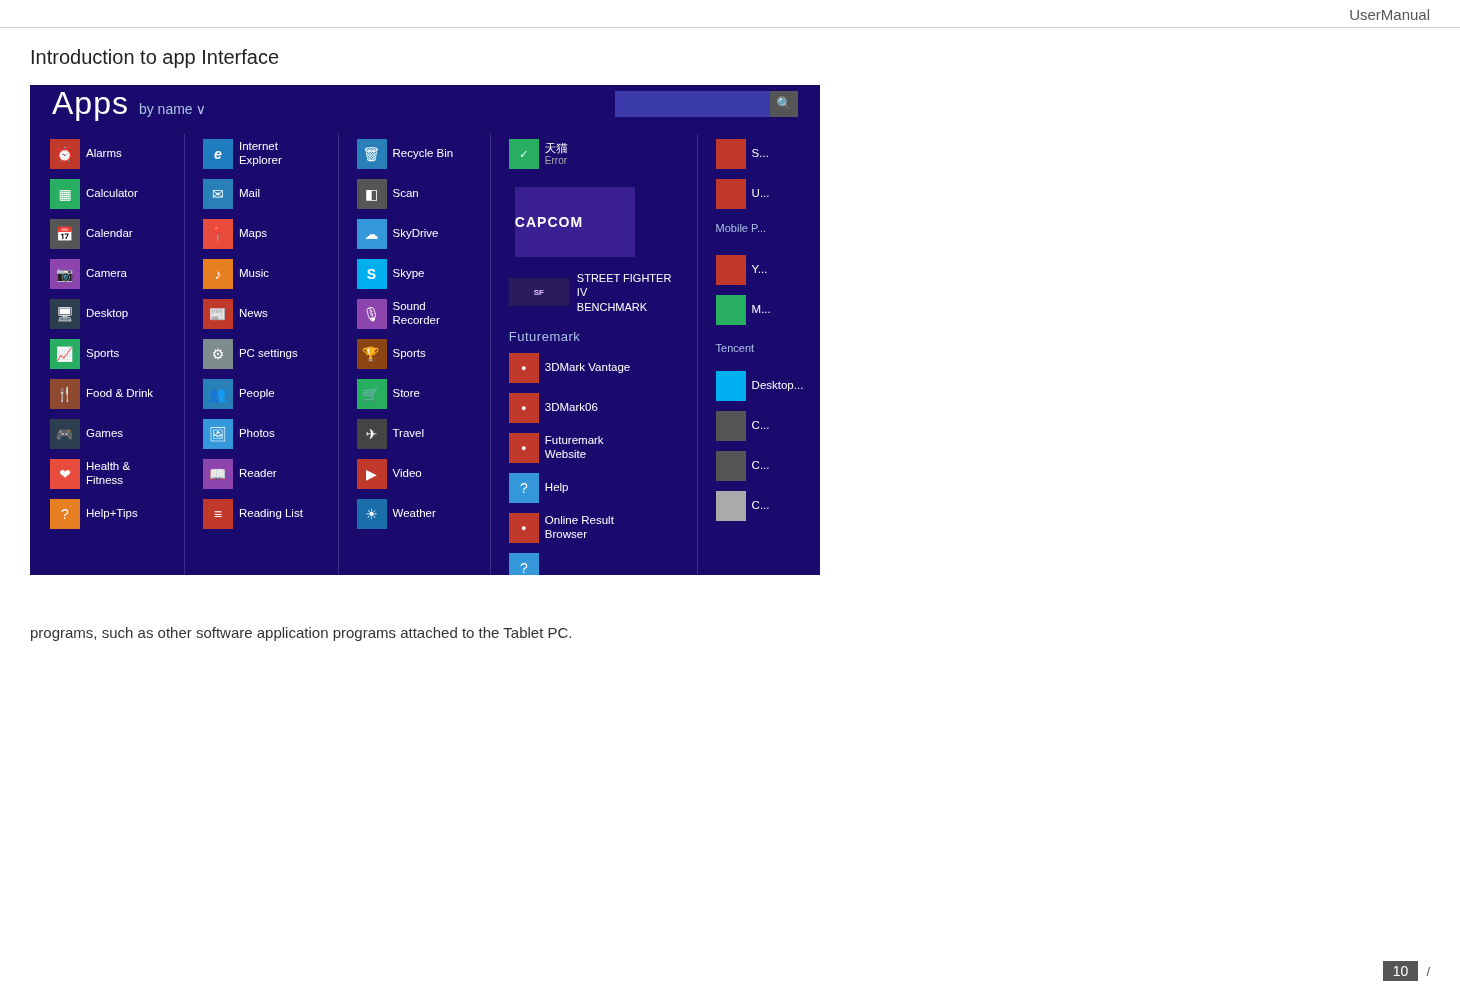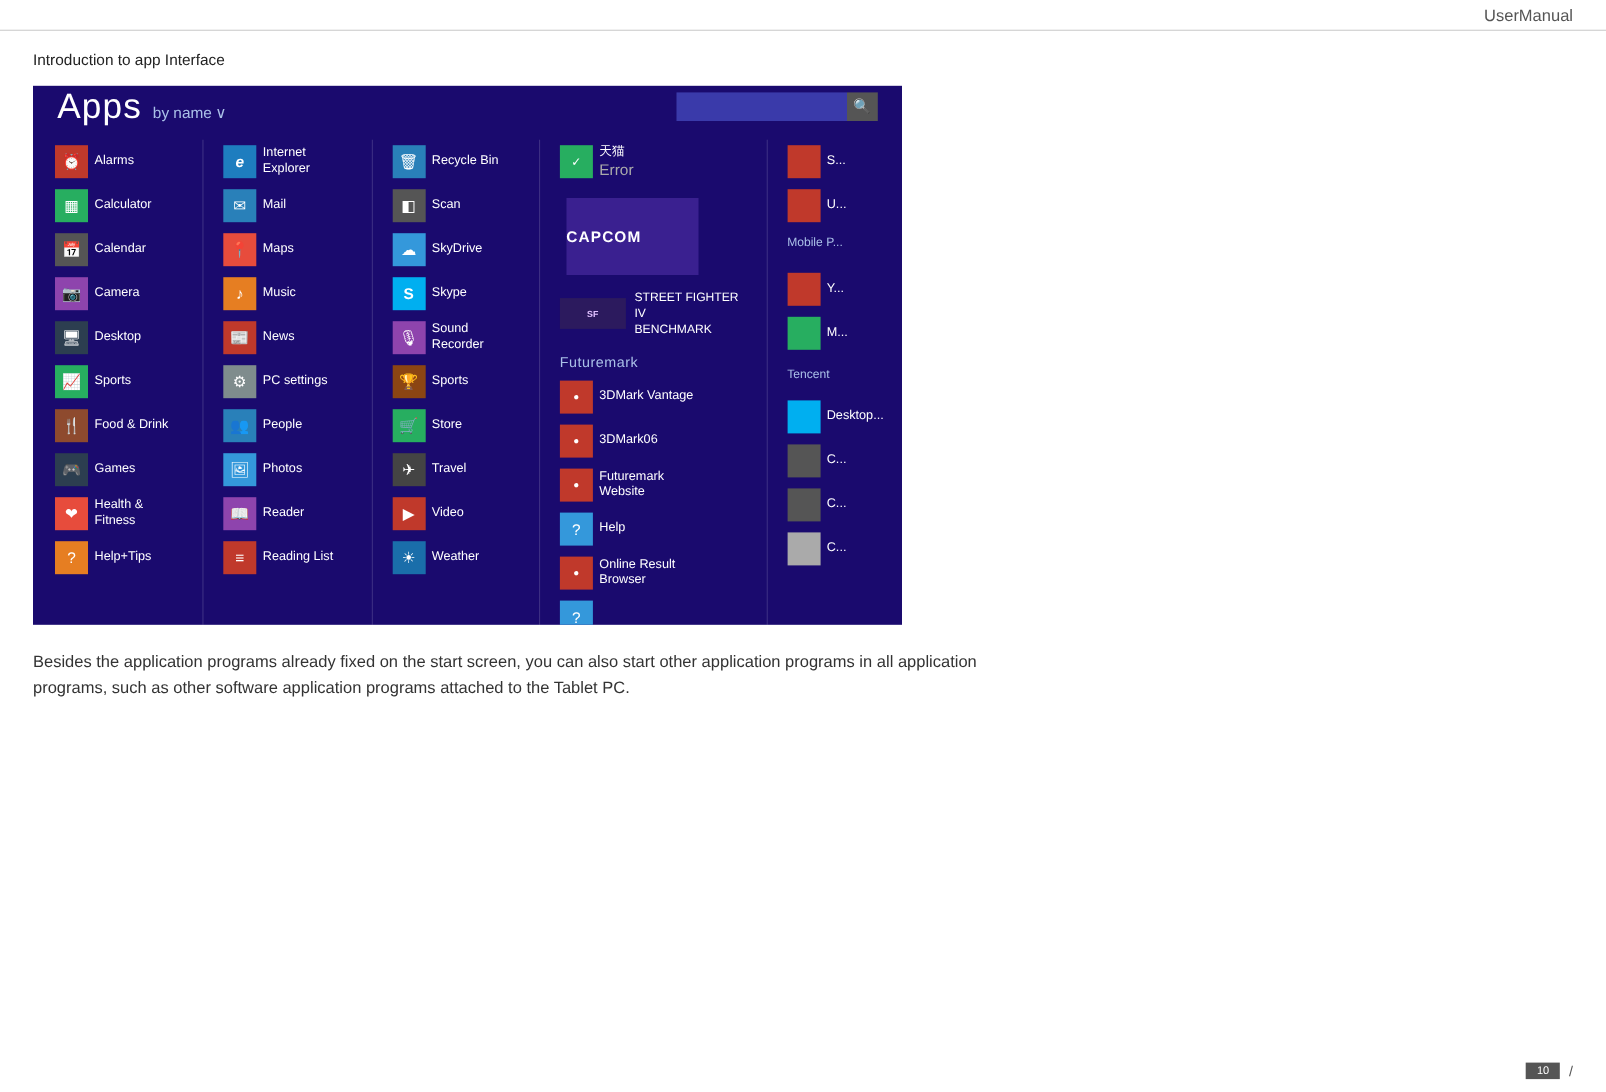--- a/index.html
+++ b/index.html
@@ -22,21 +22,21 @@
     .header-title {
       font-size: 15px;
       color: #555;
     }
 
     
     .page-content {
       padding: 18px 30px 30px 30px;
     }
     .intro-heading {
-      font-size: 14px;
+      font-size: 20px;
       color: #222;
       margin-bottom: 16px;
       font-weight: normal;
     }
 
     
     .screenshot-container {
       width: 790px;
       height: 490px;
       background: #1a0a6e;
@@ -235,21 +235,21 @@
       position: absolute;
       bottom: 12px;
       right: 30px;
       display: flex;
       align-items: center;
       gap: 8px;
     }
     .footer-page {
       background: #555;
       color: #fff;
-      font-size: 10px;
+      font-size: 14px;
       padding: 2px 10px;
     }
     .footer-slash {
       font-size: 13px;
       color: #555;
     }
 
     
     .grid-wrapper {
       display: flex;
@@ -431,21 +431,21 @@
       </div>
 
       <div class="vertical-divider"></div>
 
       <div class="section-col" style="min-width:130px;">
 
         <div class="app-item" style="margin-bottom:4px;">
           <div class="app-icon ic-tianmao" style="font-size:11px;">✓</div>
           <div style="display:flex;flex-direction:column;">
             <span class="app-label">天猫</span>
-            <span style="font-size:14px;color:#aaa;">Error</span>
+            <span style="font-size:10px;color:#aaa;">Error</span>
           </div>
         </div>
 
         <div style="padding:4px 6px;">
           <div class="big-tile">
             <span class="big-tile-label">CAPCOM</span>
           </div>
         </div>
 
         <div class="med-tile">
@@ -524,21 +524,21 @@
         <div class="app-item">
           <div class="app-icon ic-c3" style="font-size:9px;"></div>
           <span class="app-label">C...</span>
         </div>
       </div>
 
     </div>
   </div>
 
   <p class="description">
-    <span>Besides the application programs already fixed on the start screen, you can also start other application programs in all application</span><br>
+    <br>
     <span>programs, such as other software application programs attached to the Tablet PC.</span>
   </p>
 
 </div>
 
 <div class="footer">
   <div class="footer-page">10</div>
   <span class="footer-slash">/</span>
 </div>
 

